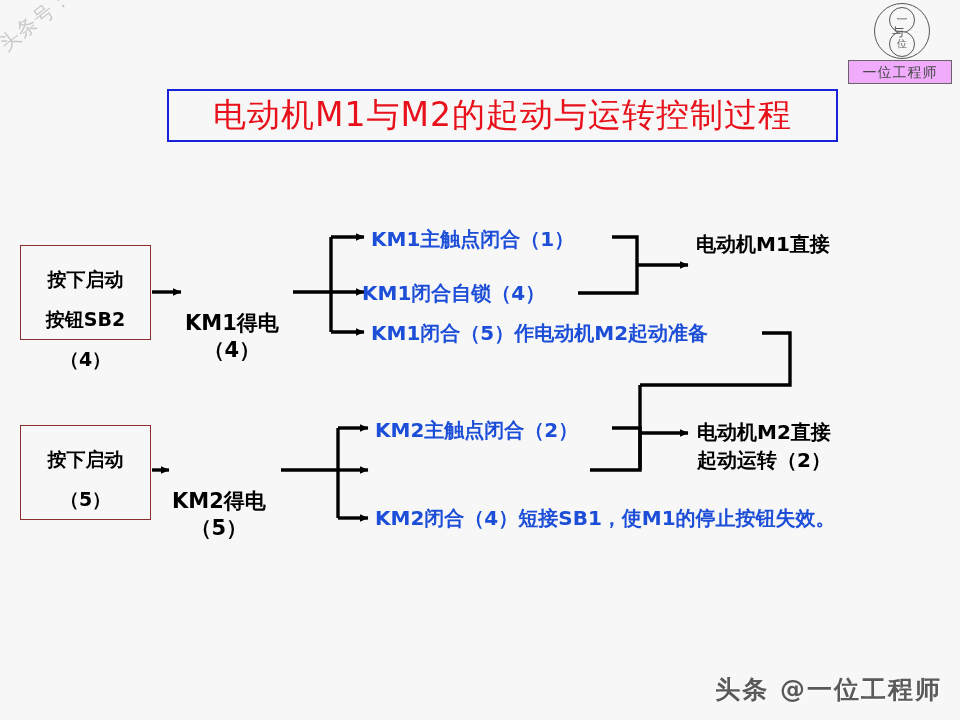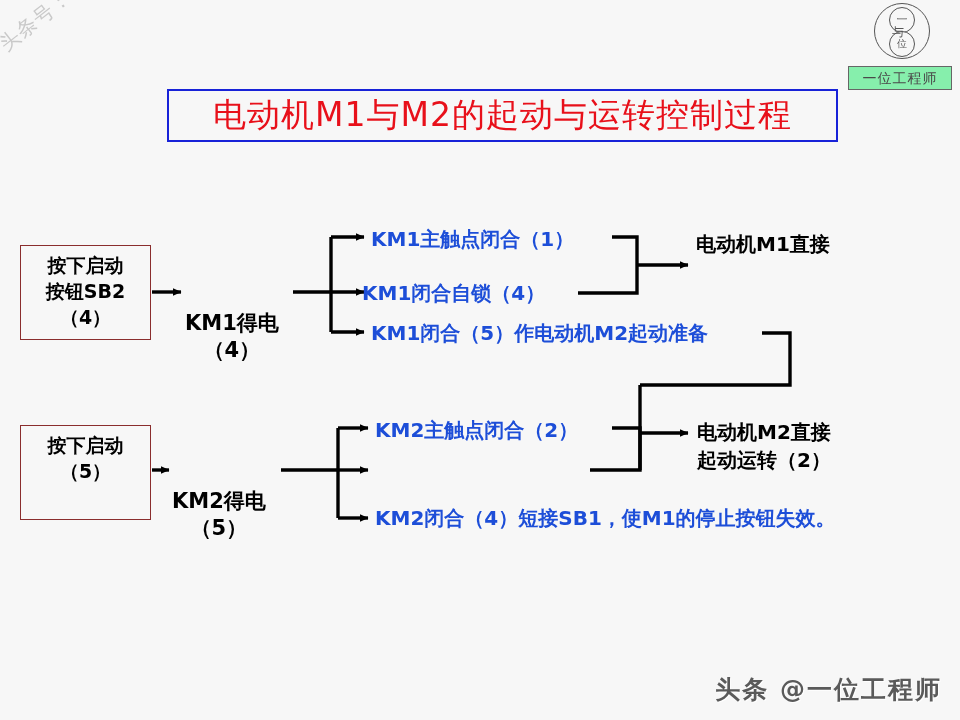--- a/index.html
+++ b/index.html
@@ -103,31 +103,31 @@
     left: 44px;
     top: 22px;
     font-size: 12px;
     color: #555;
     z-index: 3;
     font-family: "DejaVu Sans", sans-serif;
   }
   .logo-name {
     position: absolute;
     left: 0;
-    top: 64px;
+    top: 58px;
     width: 104px;
     height: 24px;
     border: 1.2px solid #666;
     box-sizing: border-box;
     font-size: 14px;
     line-height: 22px;
     text-align: center;
     color: #4a4a4a;
     letter-spacing: 1px;
-    background: #86efac;
+    background: #f0abfc;
     font-family: "DejaVu Sans", sans-serif;
   }
 
   
   .title-box {
     position: absolute;
     left: 167px;
     top: 89px;
     width: 671px;
     height: 53px;
@@ -155,21 +155,21 @@
     text-align: center;
     font-size: 19px;
     font-weight: bold;
     color: #000;
     line-height: 26px;
     padding-top: 6px;
     font-family: "DejaVu Sans", sans-serif;
   }
   #box-sb2 { left: 20px;  top: 245px; width: 131px; height: 95px; }
   #box-sb3 { left: 20px;  top: 425px; width: 131px; height: 95px; }
-  .trigger-box div { white-space: nowrap; }
+  .trigger-box div { white-space: nowrap; margin-top: 14px; }
 
   
   .node {
     position: absolute;
     font-size: 21px;
     font-weight: bold;
     color: #000;
     line-height: 27px;
     white-space: nowrap;
     font-family: "DejaVu Sans", sans-serif;

